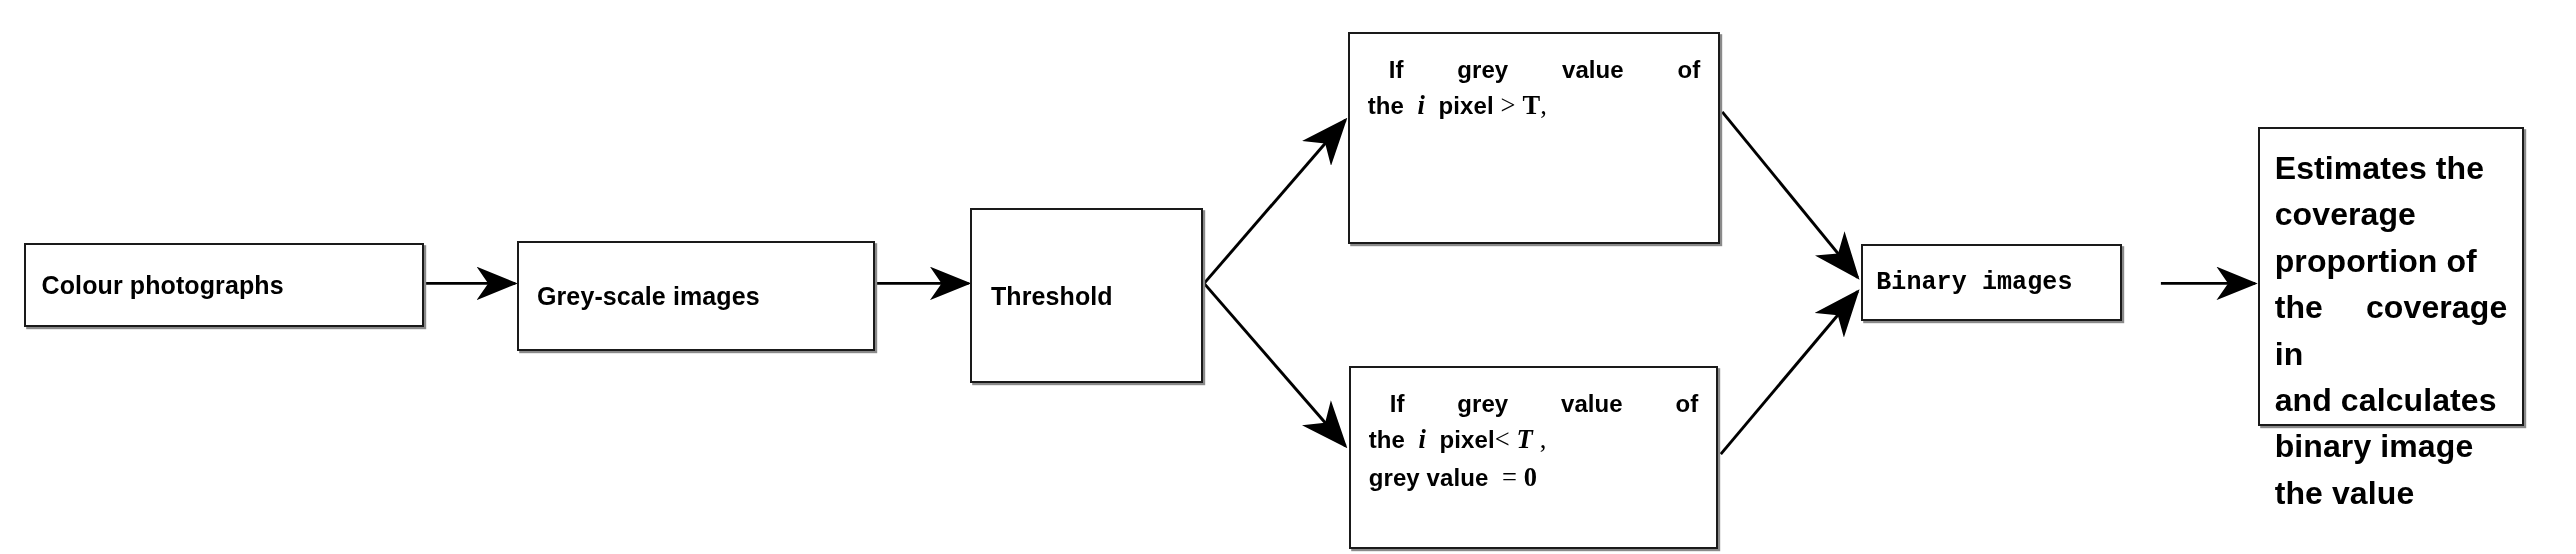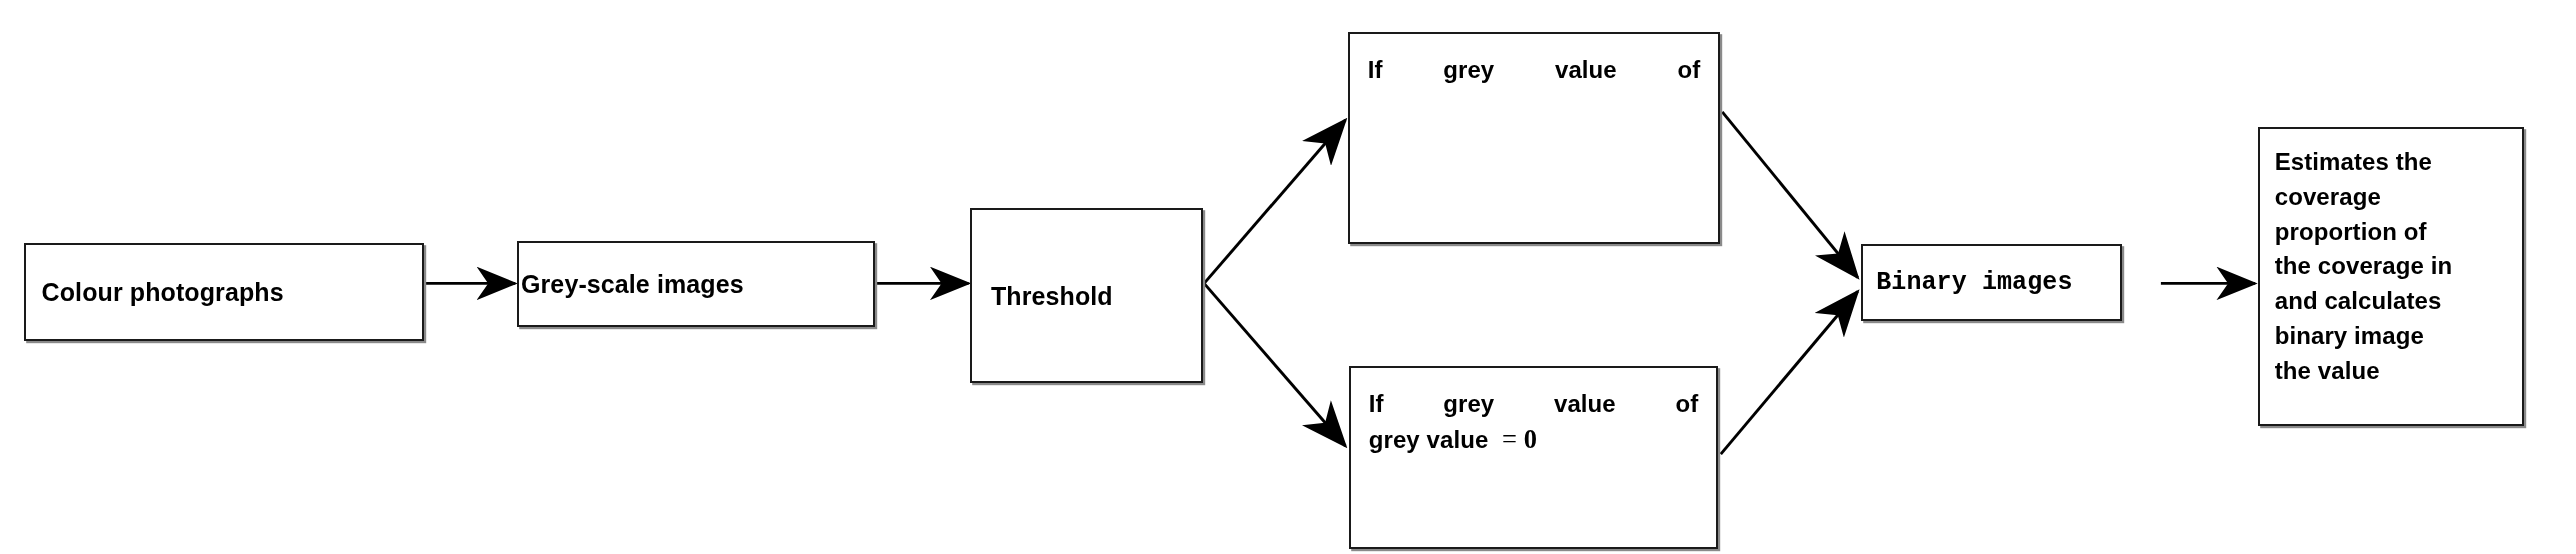--- a/index.html
+++ b/index.html
@@ -29,27 +29,27 @@
     display: block;
     width: 100%;
     font-size: 25px;
     font-weight: 600;
     letter-spacing: 0.1px;
     line-height: 1.28;
     color: #000000;
   }
   
   #box-colour-photographs {
-    left: 23.6px;  top: 243px;  width: 400px;  height: 98px;
+    left: 23.6px;  top: 243px;  width: 400px;  height: 84px;
     padding: 0 16px;
   }
   
   #box-greyscale-images {
-    left: 517px; top: 241px;  width: 358px;  height: 86px;
-    padding: 0 2px;
+    left: 517px; top: 241px;  width: 358px;  height: 110px;
+    padding: 0 18px;
   }
   #box-greyscale-images .box-label { text-align: left; }
   
   #box-threshold-value {
     left: 970px; top: 208px; width: 233px; height: 175px;
     padding: 0 19px;
   }
   #box-threshold-value .box-label {
     text-align: left;
     line-height: 1.52;
@@ -86,38 +86,39 @@
     text-align: justify;
     text-align-last: left;
     line-height: 1.42;
     font-size: 24px;
   }
   .cond-line { display: block; }
   .cond-line-justified {
     display: block;
     text-align: justify;
     text-align-last: justify;
+    margin-left: 21px;
   }
   
   #box-binary-images {
     left: 1861px; top: 244px; width: 261px; height: 77px;
     padding: 0 13.2px;
     font-family: Liberation Mono, monospace;
   }
   
   #box-estimates {
     left: 2258px; top: 127px; width: 266px; height: 299px;
     padding: 16px 14.7px 0 14.7px;
     align-items: flex-start;
   }
   #box-estimates .box-label {
     text-align: justify;
     text-align-last: left;
     line-height: 1.45;
-    font-size: 24px;
+    font-size: 32px;
     hyphens: none;
   }
   
   #connectors {
     position: absolute;
     left: 0; top: 0;
     width: 2576px;
     height: 555px;
     pointer-events: none;
   }
@@ -159,26 +160,28 @@
 
   <div class="flow-box" id="box-threshold-value">
     <span class="box-label">
       <span class="cond-line">Threshold</span>
     </span>
   </div>
 
   <div class="flow-box" id="box-condition-above">
     <span class="box-label">
       <span class="cond-line-justified">If  grey  value  of</span>
+      <span class="cond-line"><span>the</span><span>&nbsp;&nbsp;</span><span class="math-serif-italic">i</span><span>&nbsp;&nbsp;</span><span>pixel</span><span>&nbsp;</span><span class="math-op">&gt;</span><span>&nbsp;</span><span class="math-serif-bold">T</span><span class="math-op">,</span></span>
     </span>
   </div>
 
   <div class="flow-box" id="box-condition-below">
     <span class="box-label">
       <span class="cond-line-justified">If  grey  value  of</span>
+      <span class="cond-line"><span>the</span><span>&nbsp;&nbsp;</span><span class="math-serif-italic">i</span><span>&nbsp;&nbsp;</span><span>pixel</span><span class="math-op">&lt;</span><span>&nbsp;</span><span class="math-serif-italic">T</span><span>&nbsp;</span><span class="math-op">,</span></span>
       <span class="cond-line"><span>grey value</span><span>&nbsp;&nbsp;</span><span class="math-op">=</span><span>&nbsp;</span><span class="math-serif-bold">0</span></span>
     </span>
   </div>
 
   <div class="flow-box" id="box-binary-images">
     <span class="box-label">Binary images</span>
   </div>
 
   <div class="flow-box" id="box-estimates">
     <span class="box-label">

